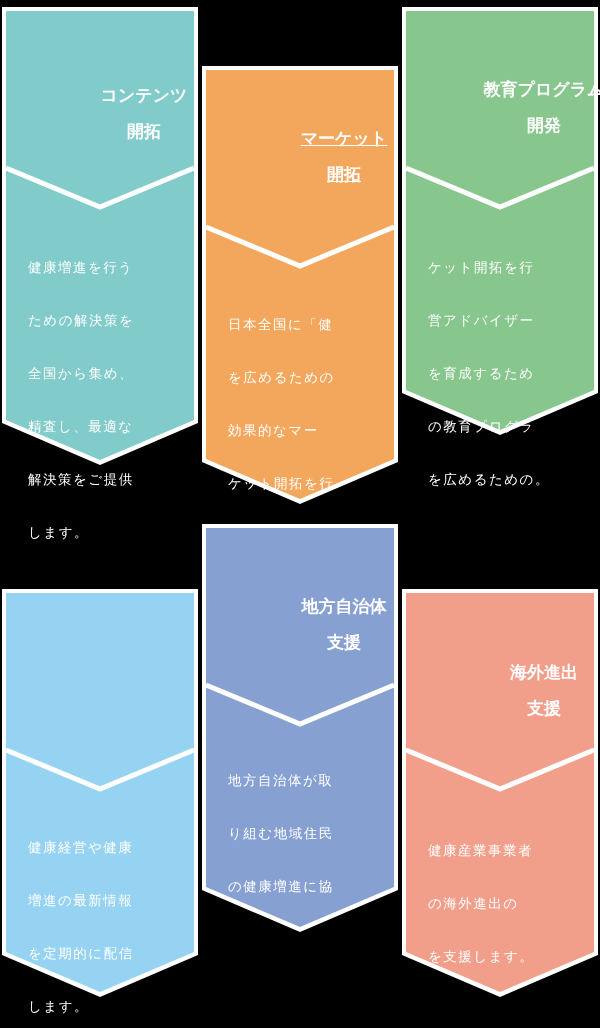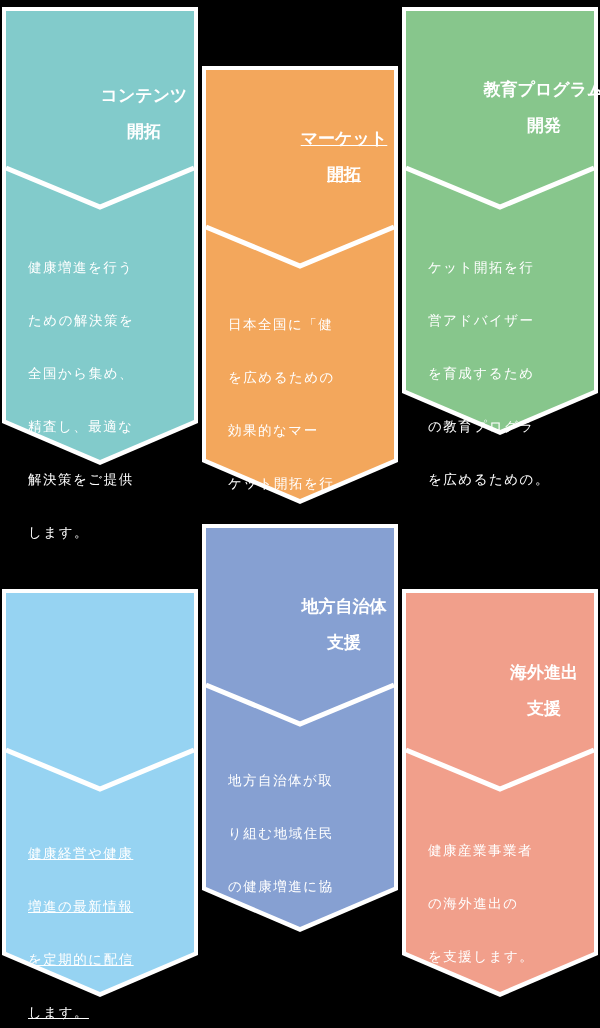--- a/index.html
+++ b/index.html
@@ -74,21 +74,21 @@
     <span>を広めるための。</span>
   </div>
 </div>
 
 <div class="card" style="left:0; top:587px; height:412px;">
   <svg class="shape" width="200" height="412">
     <polygon points="2,2 198,2 198,368 100,410 2,368" fill="#fff"></polygon>
     <polygon points="6,6 194,6 194,365 100,405 6,365" fill="#96d3f2"></polygon>
     <polyline points="6,163 100,202 194,163" fill="none" stroke="#fff" stroke-width="5"></polyline>
   </svg>
-  <div class="body" style="top:228px;text-decoration:underline;">
+  <div class="body" style="top:222px;">
     <span>健康経営や健康</span>
     <span>増進の最新情報</span>
     <span>を定期的に配信</span>
     <span>します。</span>
   </div>
 </div>
 
 <div class="card" style="left:200px; top:522px; height:412px;">
   <svg class="shape" width="200" height="412">
     <polygon points="2,2 198,2 198,368 100,410 2,368" fill="#fff"></polygon>

